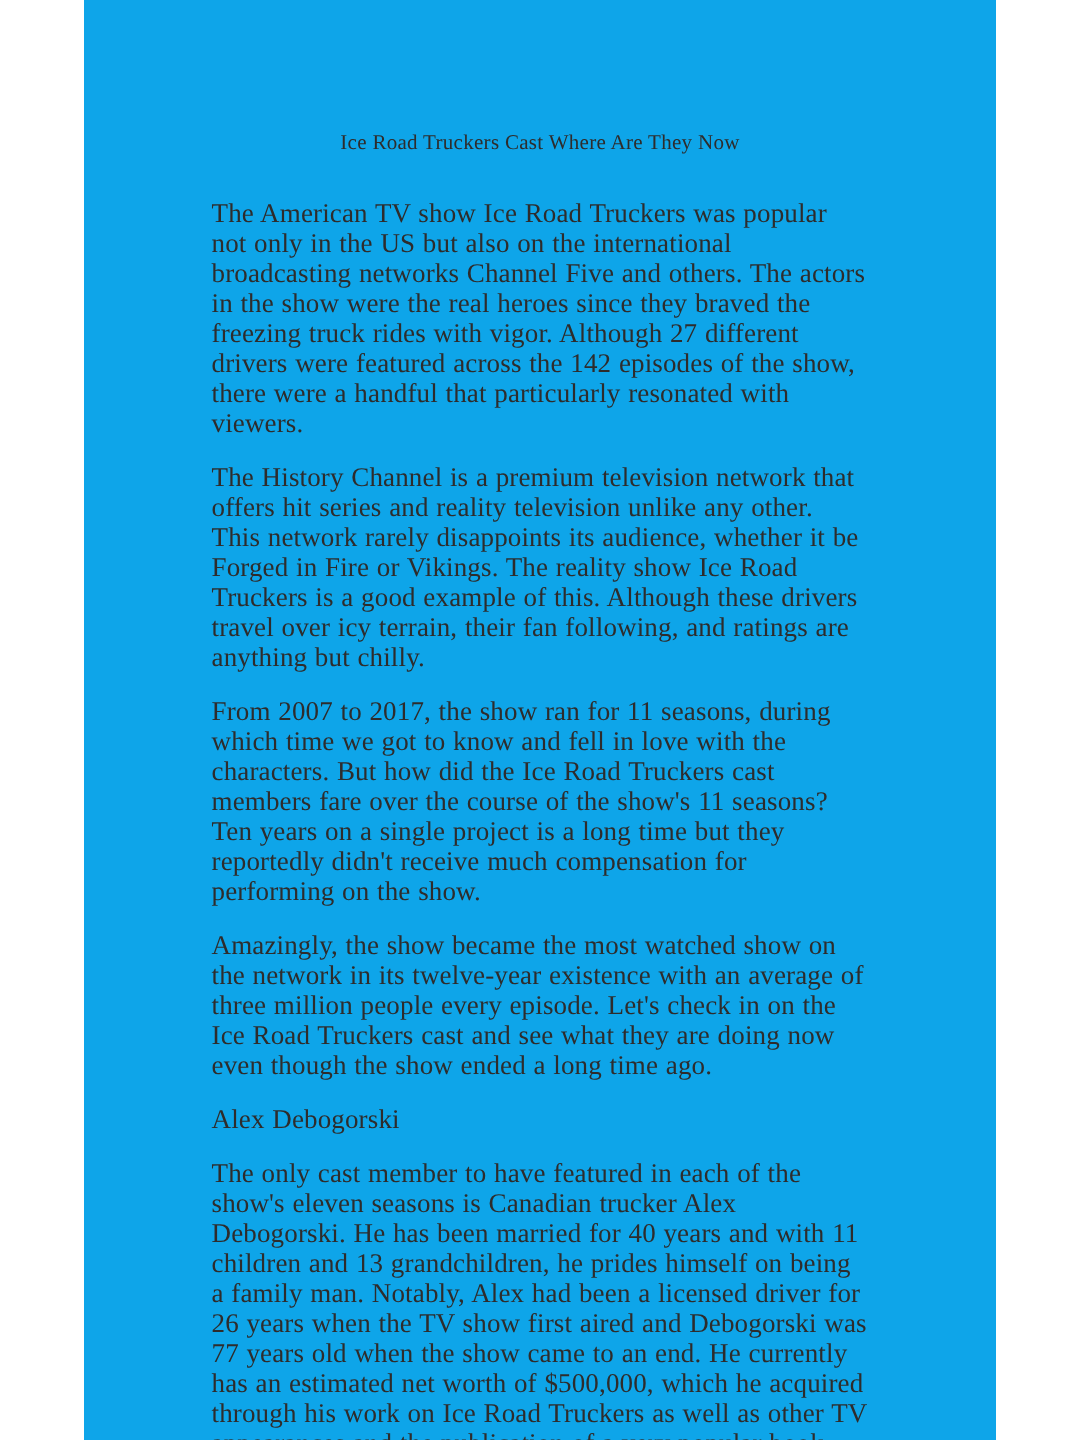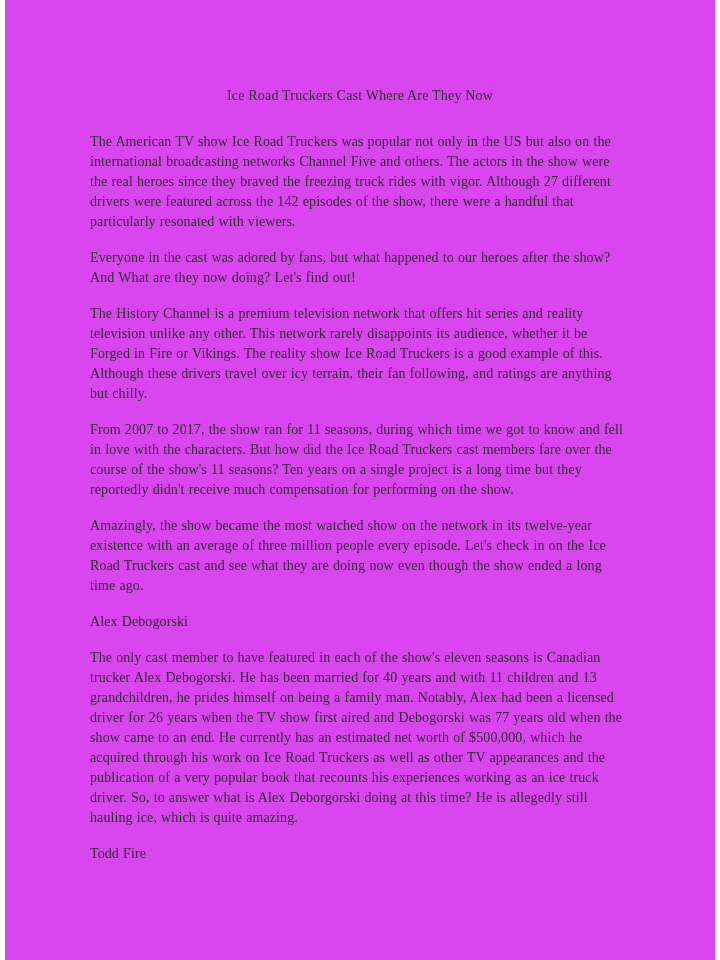--- a/index.html
+++ b/index.html
@@ -2,60 +2,59 @@
 <html><head>
 <meta charset="utf-8">
 <style>
   html, body {
     margin: 0;
     padding: 0;
     background: #ffffff;
   }
   .page {
     position: relative;
-    width: 710px;
+    width: 608px;
     height: 960px;
     margin: 0 auto;
-    background: #d946ef;
+    background: #0ea5e9;
     box-sizing: border-box;
     padding: 86px 85px 40px 85px;
     font-family: "Liberation Serif", "DejaVu Serif", serif;
     color: #2e2c2c;
     overflow: hidden;
   }
   .doc-title {
     font-size: 14px;
     font-weight: normal;
     line-height: 20px;
     text-align: center;
     margin: 0 0 26px 0;
     letter-spacing: 0.2px;
   }
   .doc-paragraph, .doc-heading {
-    font-size: 14px;
+    font-size: 18px;
     font-weight: normal;
     line-height: 20px;
     margin: 0 0 16px 0;
     max-width: 552px;
     letter-spacing: 0.1px;
     word-spacing: 0.5px;
   }
   .doc-heading {
     margin-top: 14px;
   }
 </style>
 </head>
 <body>
 
 <div class="page">
   <h1 class="doc-title">Ice Road Truckers Cast Where Are They Now</h1>
 
   <p class="doc-paragraph">The American TV show Ice Road Truckers was popular not only in the US but also on the international broadcasting networks Channel Five and others. The actors in the show were the real heroes since they braved the freezing truck rides with vigor. Although 27 different drivers were featured across the 142 episodes of the show, there were a handful that particularly resonated with viewers.</p>
 
-  <p class="doc-paragraph">Everyone in the cast was adored by fans, but what happened to our heroes after the show? And What are they now doing? Let's find out!</p>
 
   <p class="doc-paragraph">The History Channel is a premium television network that offers hit series and reality television unlike any other. This network rarely disappoints its audience, whether it be Forged in Fire or Vikings. The reality show Ice Road Truckers is a good example of this. Although these drivers travel over icy terrain, their fan following, and ratings are anything but chilly.</p>
 
   <p class="doc-paragraph">From 2007 to 2017, the show ran for 11 seasons, during which time we got to know and fell in love with the characters. But how did the Ice Road Truckers cast members fare over the course of the show's 11 seasons? Ten years on a single project is a long time but they reportedly didn't receive much compensation for performing on the show.</p>
 
   <p class="doc-paragraph">Amazingly, the show became the most watched show on the network in its twelve-year existence with an average of three million people every episode. Let's check in on the Ice Road Truckers cast and see what they are doing now even though the show ended a long time ago.</p>
 
   <h2 class="doc-heading">Alex Debogorski</h2>
 
   <p class="doc-paragraph">The only cast member to have featured in each of the show's eleven seasons is Canadian trucker Alex Debogorski. He has been married for 40 years and with 11 children and 13 grandchildren, he prides himself on being a family man. Notably, Alex had been a licensed driver for 26 years when the TV show first aired and Debogorski was 77 years old when the show came to an end. He currently has an estimated net worth of $500,000, which he acquired through his work on Ice Road Truckers as well as other TV appearances and the publication of a very popular book that recounts his experiences working as an ice truck driver. So, to answer what is Alex Deborgorski doing at this time? He is allegedly still hauling ice, which is quite amazing.</p>

